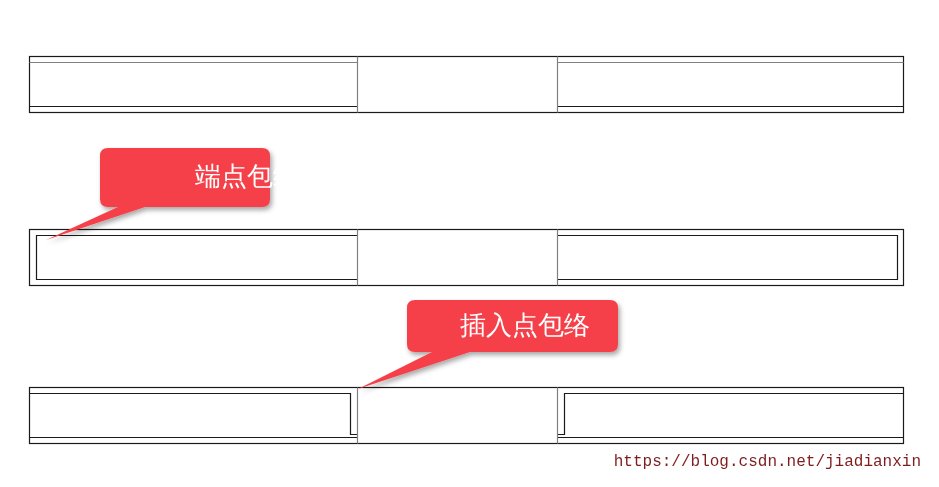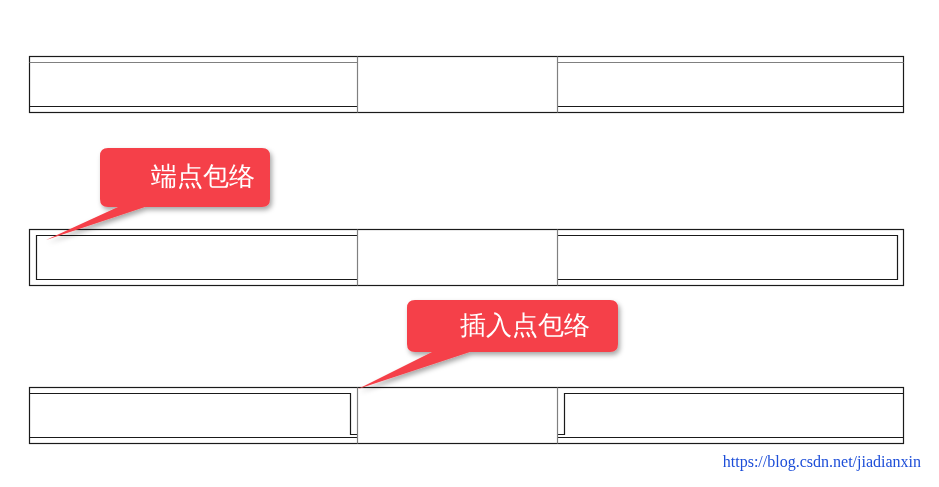--- a/index.html
+++ b/index.html
@@ -5,22 +5,22 @@
     html, body { margin: 0; padding: 0; background: #ffffff; }
     body { width: 939px; height: 487px; position: relative; overflow: hidden;
            font-family: "DejaVu Sans", sans-serif; }
     #canvas { position: absolute; left: 0; top: 0; width: 939px; height: 487px; }
     .callout-text {
       position: absolute; color: #ffffff; font-size: 26px;
       font-family: "DejaVu Serif", serif; white-space: nowrap;
       display: flex; align-items: center; justify-content: center;
     }
     .watermark {
-      position: absolute; right: 18px; bottom: 16px; color: #1d4ed8;
-      font-size: 16px; font-family: Liberation Serif, serif;
+      position: absolute; right: 18px; bottom: 16px; color: #7f1d1d;
+      font-size: 16px; font-family: Liberation Mono, monospace;
     }
   </style>
 </head>
 <body>
 
 <svg id="canvas" width="939" height="487" viewBox="0 0 939 487" xmlns="http://www.w3.org/2000/svg">
   <defs>
     <filter id="shadow" x="-20%" y="-20%" width="140%" height="160%">
       <feDropShadow dx="2" dy="3" stdDeviation="2.5" flood-color="#000" flood-opacity="0.35"></feDropShadow>
     </filter>
@@ -56,16 +56,16 @@
 
   <g filter="url(#shadow)">
     <path d="M108,148 H262 Q270,148 270,156 V199 Q270,207 262,207 H145 L46,240 L118,207 H108 Q100,207 100,199 V156 Q100,148 108,148 Z" fill="#f54049"></path>
   </g>
 
   <g filter="url(#shadow)">
     <path d="M415,300 H610 Q618,300 618,308 V344 Q618,352 610,352 H470 L358,389 L432,352 H415 Q407,352 407,344 V308 Q407,300 415,300 Z" fill="#f54049"></path>
   </g>
 </svg>
 
-<div class="callout-text" style="left:100px; top:148px; width:206px; height:56px;">端点包络</div>
+<div class="callout-text" style="left:100px; top:148px; width:206px; height:56px;padding-left:44px;">端点包络</div>
 <div class="callout-text" style="left:407px; top:300px; width:236px; height:50px;">插入点包络</div>
 
 <div class="watermark">https://blog.csdn.net/jiadianxin</div>
 
 </body></html>

